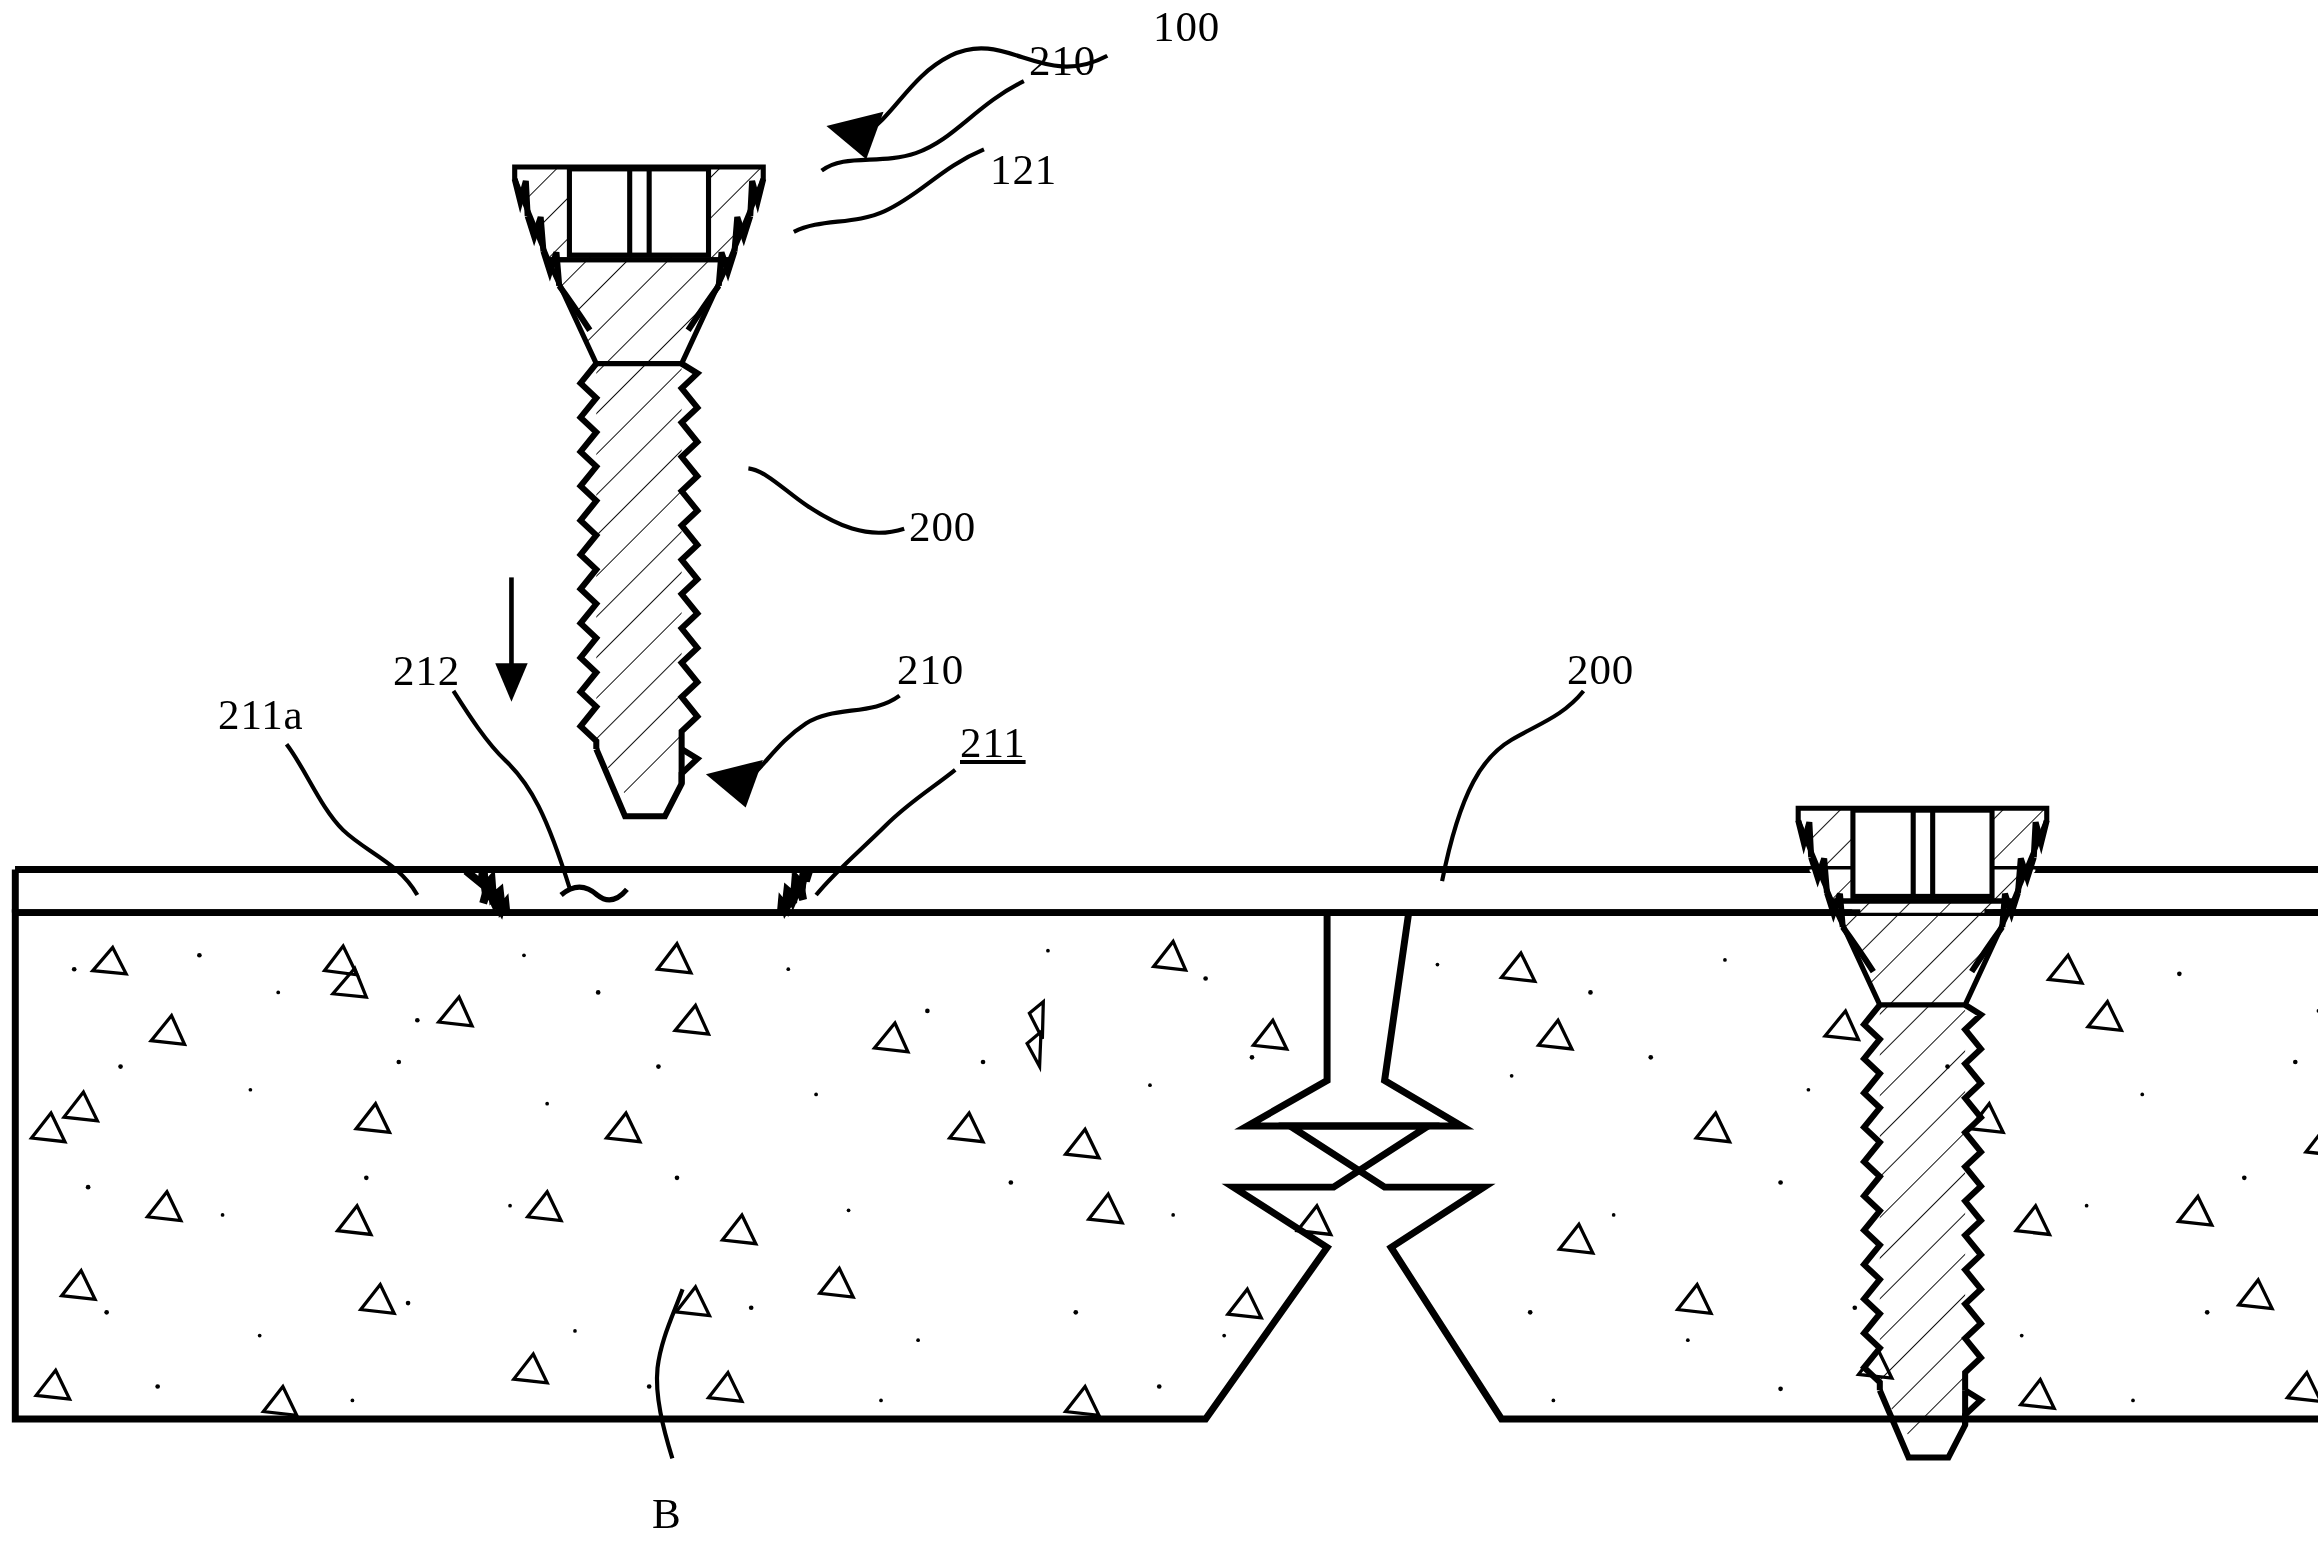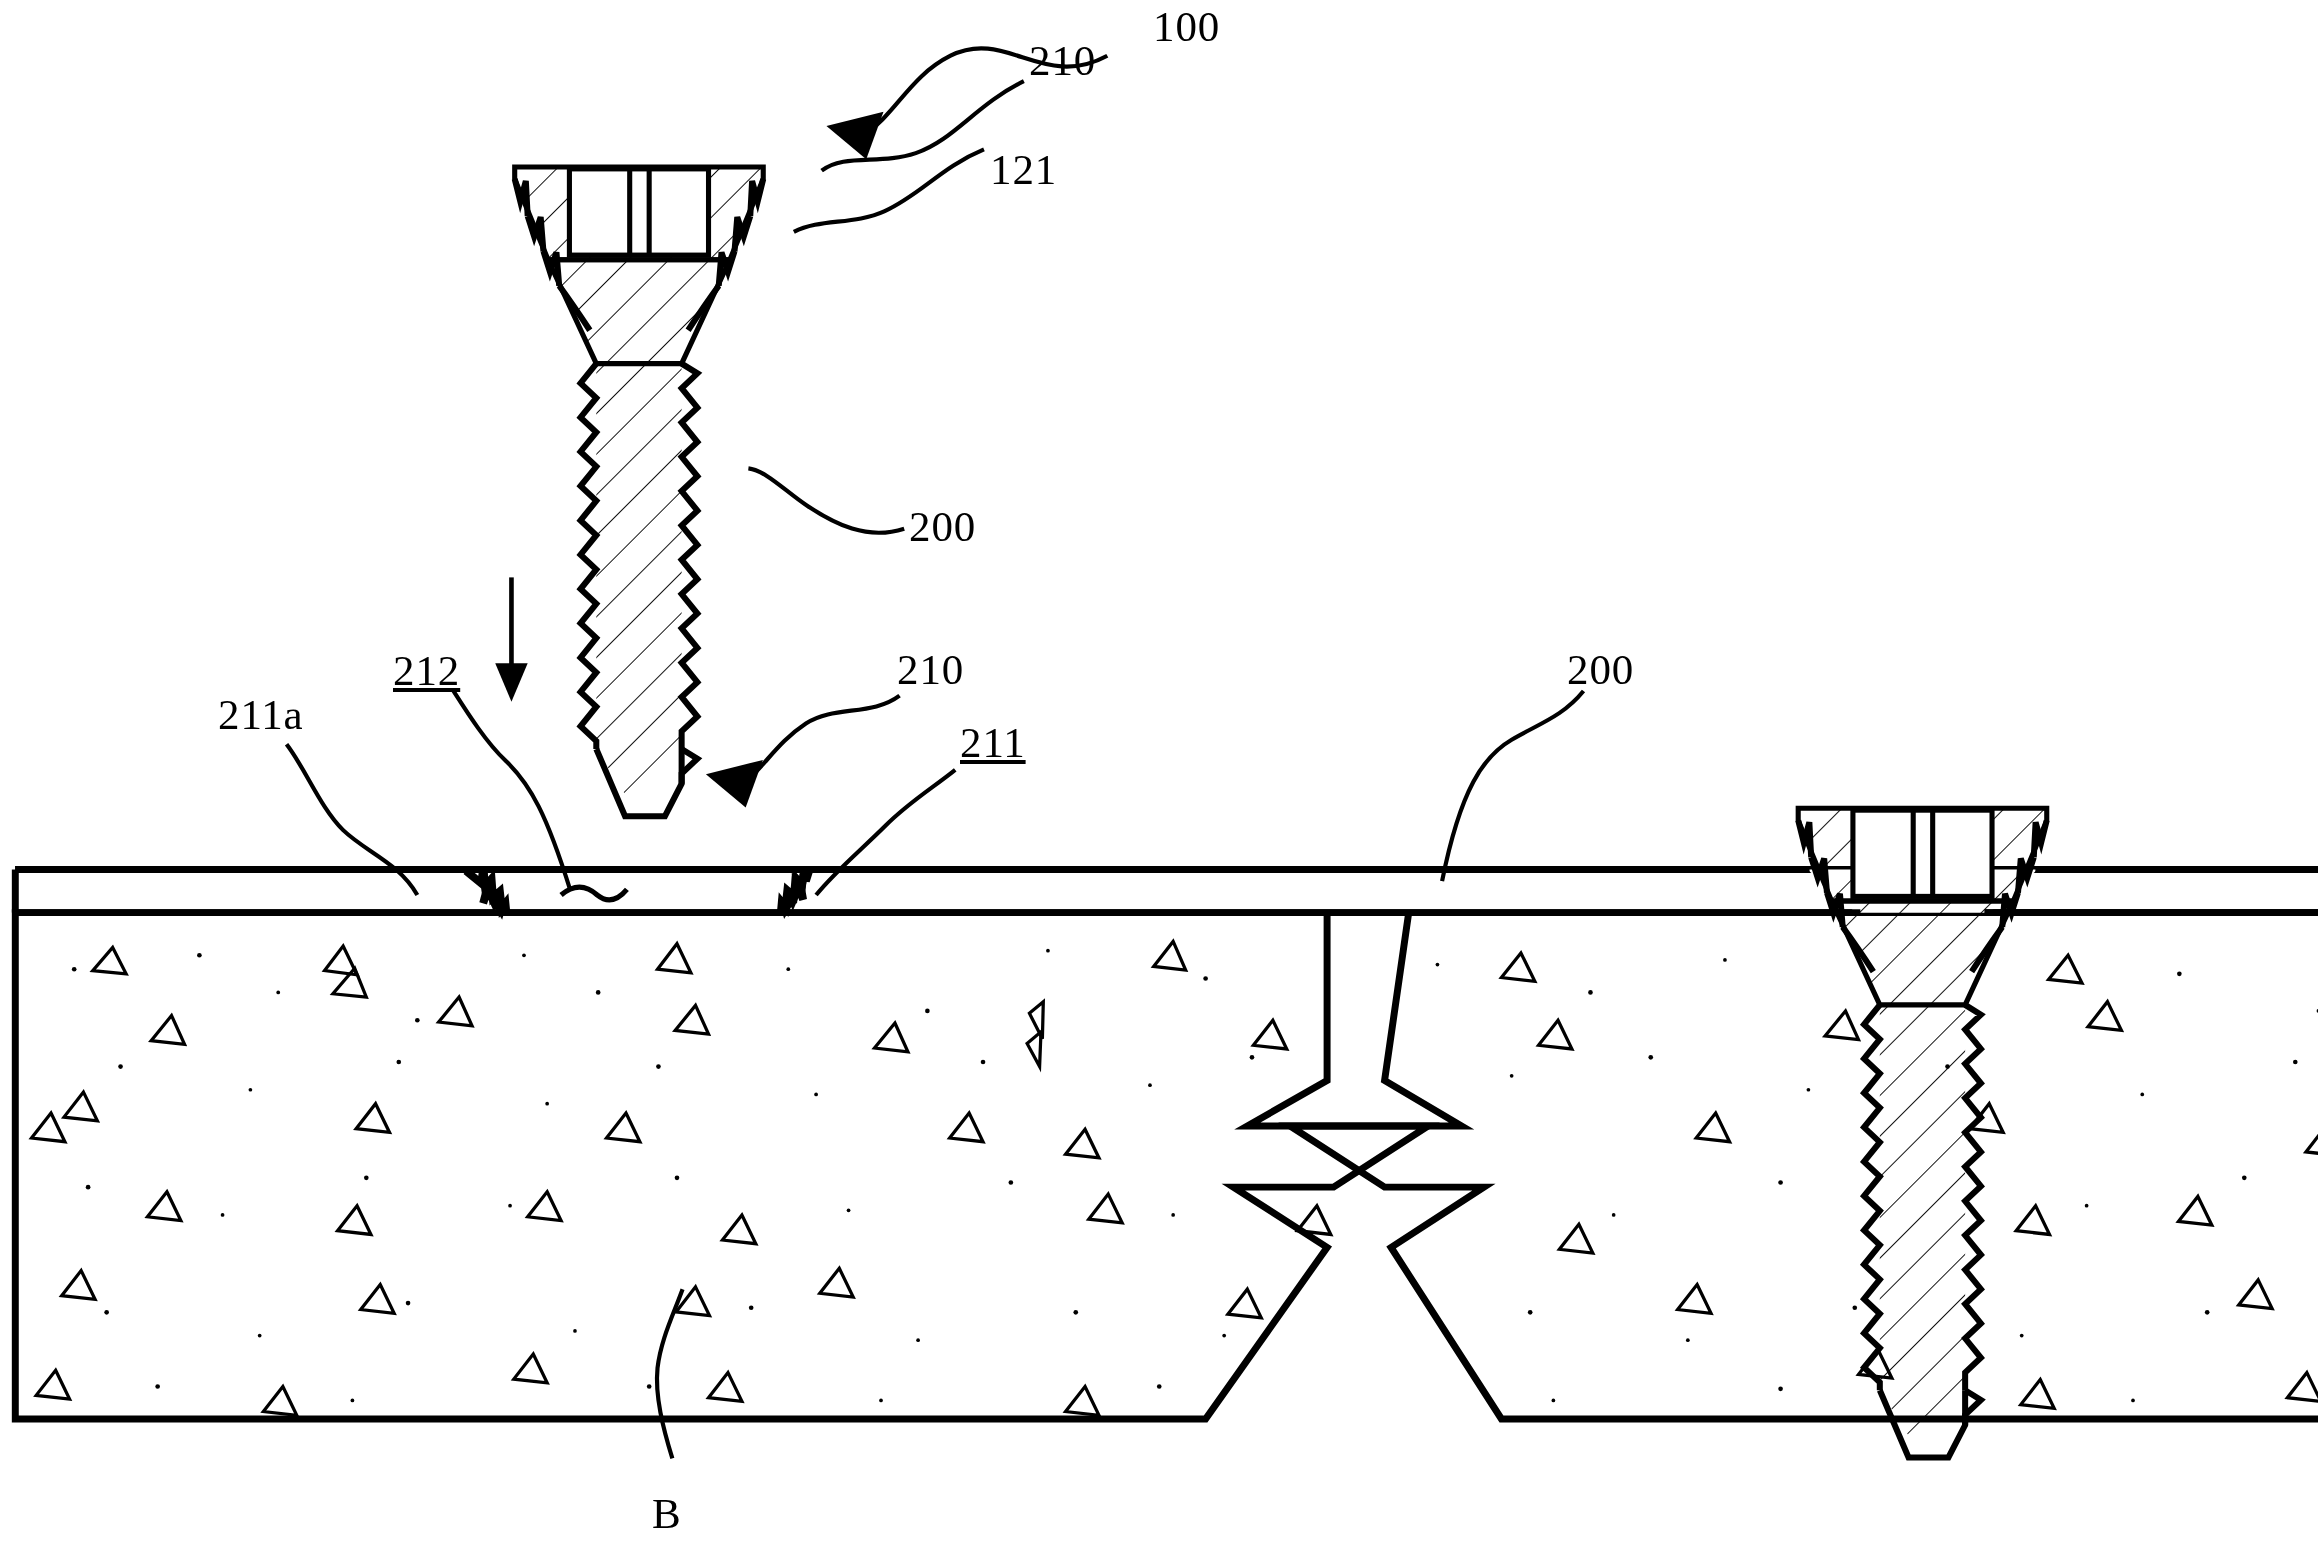--- a/index.html
+++ b/index.html
@@ -362,20 +362,20 @@
     <path d="M 1618,1614 L 1652,1718 L 1540,1714 Z" transform="rotate(38 1596 1666)"></path>
   </g>
 
 </svg>
 
 <div class="lbl" style="left:1111px;top:4.6px;margin-left:42px;">100</div>
 <div class="lbl" style="left:1029px;top:39px;">210</div>
 <div class="lbl" style="left:990px;top:107px;margin-top:41px;">121</div>
 <div class="lbl" style="left:909px;top:505px;">200</div>
 <div class="lbl" style="left:218px;top:693px;">211a</div>
-<div class="lbl" style="left:393px;top:649px;text-decoration:underline;">212</div>
+<div class="lbl" style="left:393px;top:649px;">212</div>
 <div class="lbl" style="left:897px;top:648px;">210</div>
 <div class="lbl" style="left:960px;top:721px;text-decoration:underline;">211</div>
 <div class="lbl" style="left:1567px;top:648px;">200</div>
 <div class="lbl" style="left:652px;top:1492px;">B</div>
 
 </div>
 
 
 </body></html>

